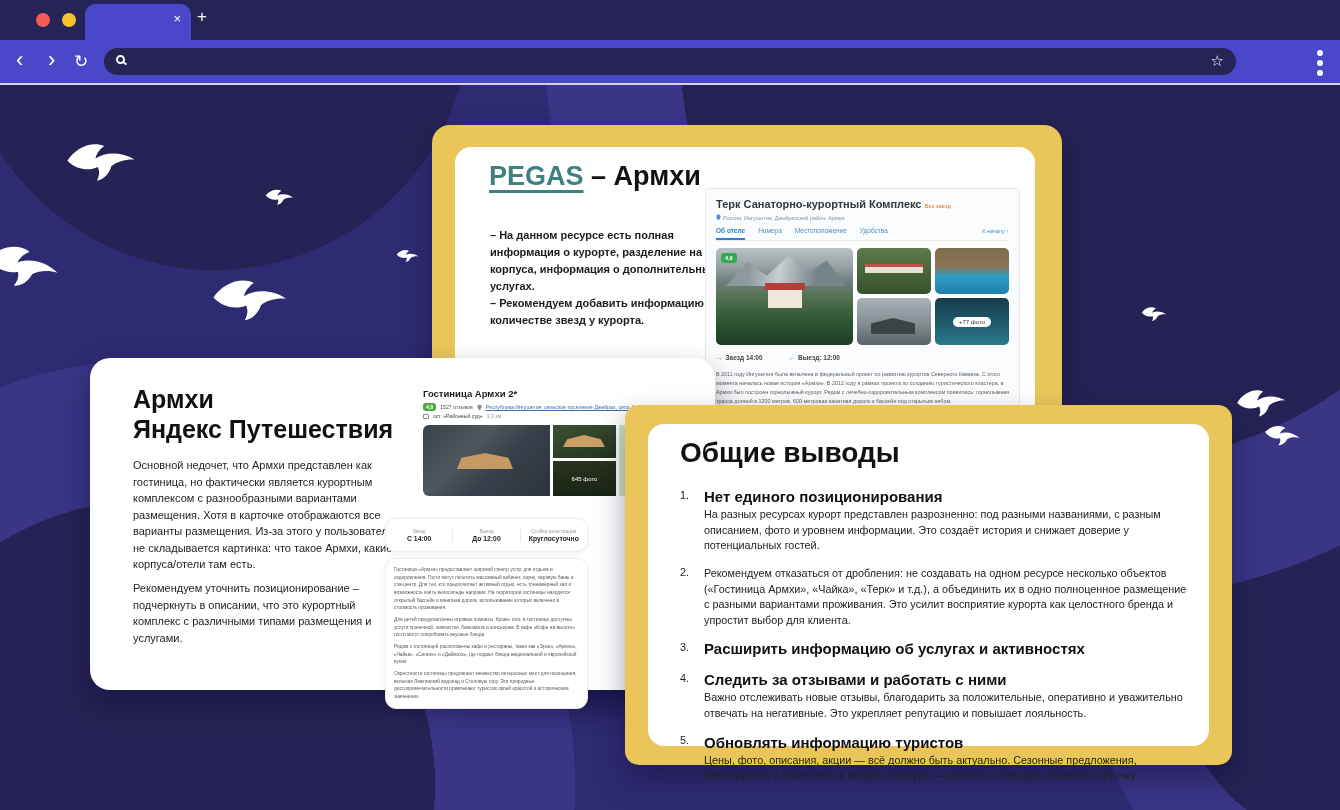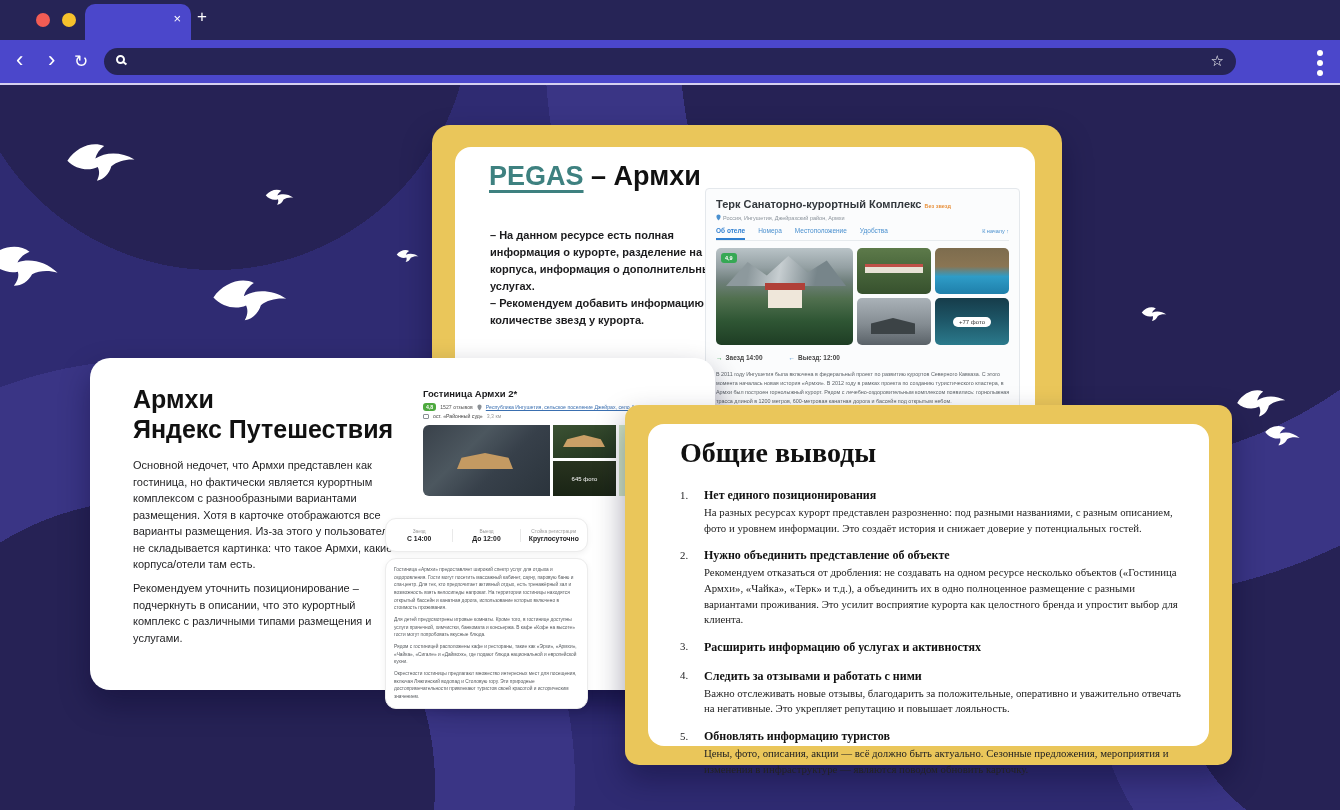--- a/index.html
+++ b/index.html
@@ -122,28 +122,28 @@
   .t-col{ flex:1; text-align:center; }
   .t-col + .t-col{ border-left:1px solid #e9e9e9; }
   .t-label{ display:block; font-size:4.8px; color:#9a9a9a; }
   .t-value{ display:block; font-size:6.8px; font-weight:700; color:#1c1c1e; margin-top:1px; }
   .ya-desc{ position:absolute; left:295px; top:200px; width:203px; background:#fff; border:1px solid #ececec;
     border-radius:11px; box-shadow:0 2px 6px rgba(0,0,0,.06); padding:7px 8px; }
   .ya-desc p{ font-size:4.8px; line-height:1.6; color:#55595d; }
   .ya-desc p + p{ margin-top:4px; }
 
   
-  .s-conc{ left:625px; top:320px; width:607px; height:360px; border-radius:14px; z-index:4;font-family:Liberation Serif, serif; }
+  .s-conc{ left:625px; top:320px; width:607px; height:360px; border-radius:14px; z-index:4; }
   .s-conc .wcard{ left:23px; top:19px; width:561px; height:322px; border-radius:16px; }
   .conc-title{ position:absolute; left:32px; top:13px; font-size:28px; font-weight:700; color:#111; }
   .conc-list{ position:absolute; left:32px; top:64px; width:508px; }
   .c-item{ display:flex; margin-bottom:12px; }
   .c-num{ width:24px; font-size:10.8px; color:#1c1c1e; padding-top:0.5px; }
   .c-body{ flex:1; }
-  .c-head{ font-size:12px; font-weight:700; color:#111; margin-bottom:2px; }
+  .c-head{ font-size:15px; font-weight:700; color:#111; margin-bottom:2px; }
   .c-text{ font-size:10.8px; line-height:1.45; color:#222; }
   .misspell{ text-decoration:underline dotted #e0392c; text-decoration-thickness:1px; }
 
   .pin{ display:inline-block; width:5px; height:7px; }
 </style>
 </head>
 <body>
 
 <div class="canvas">
 
@@ -333,21 +333,20 @@
             <span class="c-num">1.</span>
             <div class="c-body">
               <div class="c-head">Нет единого позиционирования</div>
               <div class="c-text">На разных ресурсах курорт представлен разрозненно: под разными названиями, с разным описанием, фото и уровнем информации. Это создаёт история и снижает доверие у потенциальных гостей.</div>
             </div>
           </div>
 
           <div class="c-item">
             <span class="c-num">2.</span>
             <div class="c-body">
-              <div class="c-head">Нужно объединить представление об объекте</div>
               <div class="c-text"> Рекомендуем отказаться от дробления: не создавать на одном ресурсе несколько объектов («Гостиница Армхи», «Чайка», «Терк» и т.д.), а объединить их в одно полноценное размещение с разными вариантами проживания. Это усилит восприятие курорта как целостного бренда и упростит выбор для клиента.</div>
             </div>
           </div>
 
           <div class="c-item">
             <span class="c-num">3.</span>
             <div class="c-body">
               <div class="c-head">Расширить информацию об услугах и активностях</div>
             </div>
           </div>

